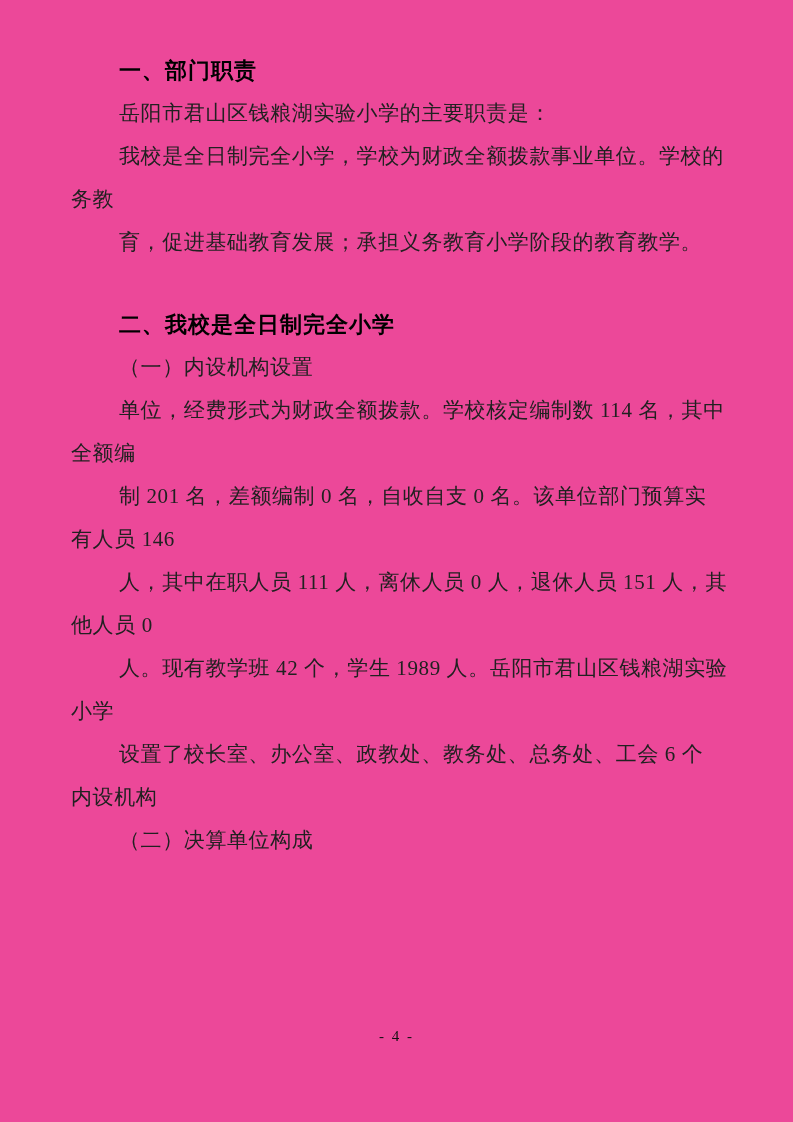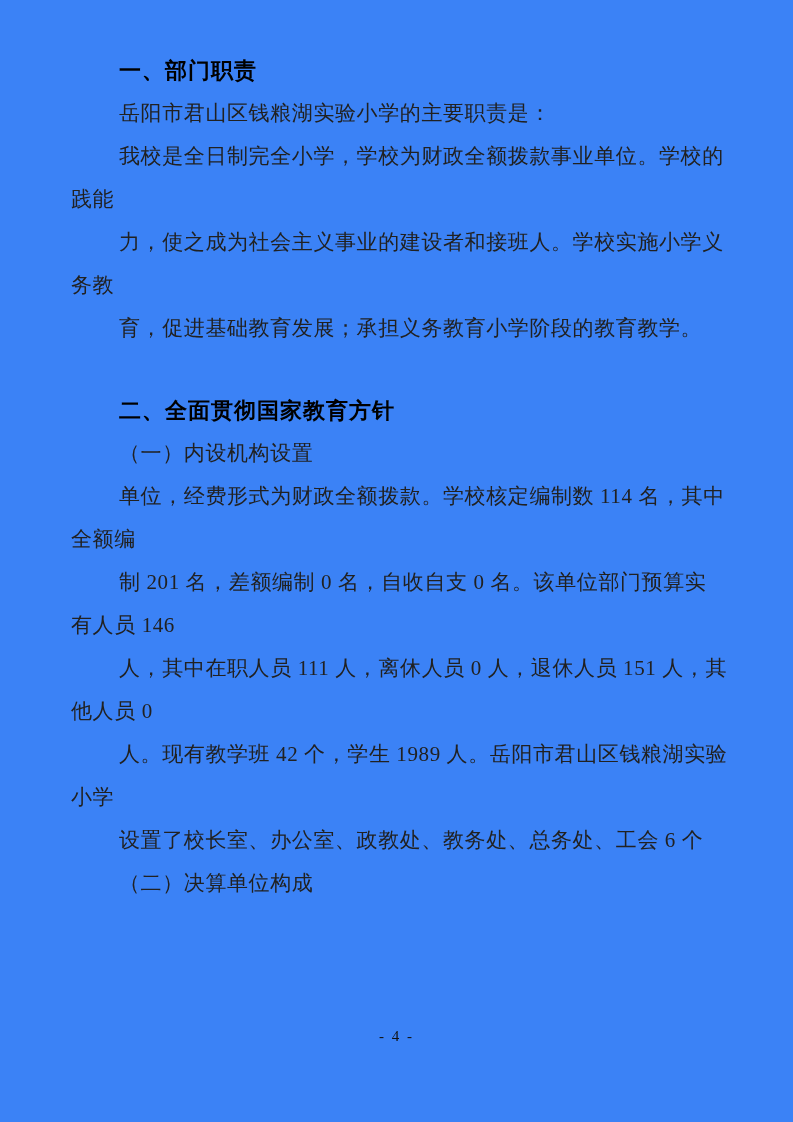--- a/index.html
+++ b/index.html
@@ -4,21 +4,21 @@
 <style>
   html, body {
     margin: 0;
     padding: 0;
     background: #ffffff;
   }
   .page {
     position: relative;
     width: 793px;
     height: 1122px;
-    background: #3b82f6;
+    background: #ec4899;
     box-sizing: border-box;
     padding: 49px 78px 0 71px;
     overflow: hidden;
     font-family: "Liberation Serif", serif;
     color: #212121;
   }
   .line {
     height: 43px;
     line-height: 43px;
     font-size: 21px;
@@ -49,32 +49,31 @@
     font-family: "Liberation Serif", serif;
   }
 </style>
 </head>
 <body>
 
 <div class="page">
   <div class="line indent heading">一、部门职责</div>
   <div class="line indent">岳阳市君山区钱粮湖实验小学的主要职责是：</div>
   <div class="line indent">我校是全日制完全小学，学校为财政全额拨款事业单位。学校的</div>
-  <div class="line">践能</div>
-  <div class="line indent">力，使之成为社会主义事业的建设者和接班人。学校实施小学义</div>
   <div class="line">务教</div>
   <div class="line indent">育，促进基础教育发展；承担义务教育小学阶段的教育教学。</div>
 
-  <div class="line indent heading sec-gap">二、全面贯彻国家教育方针</div>
+  <div class="line indent heading sec-gap">二、我校是全日制完全小学</div>
   <div class="line indent">（一）内设机构设置</div>
   <div class="line indent">单位，经费形式为财政全额拨款。学校核定编制数 114 名，其中</div>
   <div class="line">全额编</div>
   <div class="line indent">制 201 名，差额编制 0 名，自收自支 0 名。该单位部门预算实</div>
   <div class="line">有人员 146</div>
   <div class="line indent">人，其中在职人员 111 人，离休人员 0 人，退休人员 151 人，其</div>
   <div class="line">他人员 0</div>
   <div class="line indent">人。现有教学班 42 个，学生 1989 人。岳阳市君山区钱粮湖实验</div>
   <div class="line">小学</div>
   <div class="line indent">设置了校长室、办公室、政教处、教务处、总务处、工会 6 个</div>
+  <div class="line">内设机构</div>
   <div class="line indent">（二）决算单位构成</div>
 
   <div class="footer">- 4 -</div>
 </div>
 
 </body></html>

